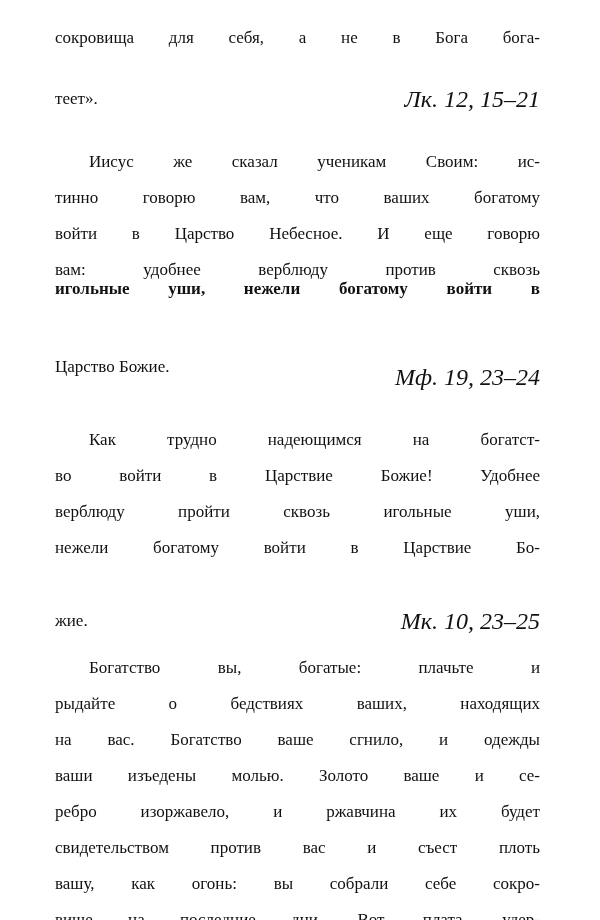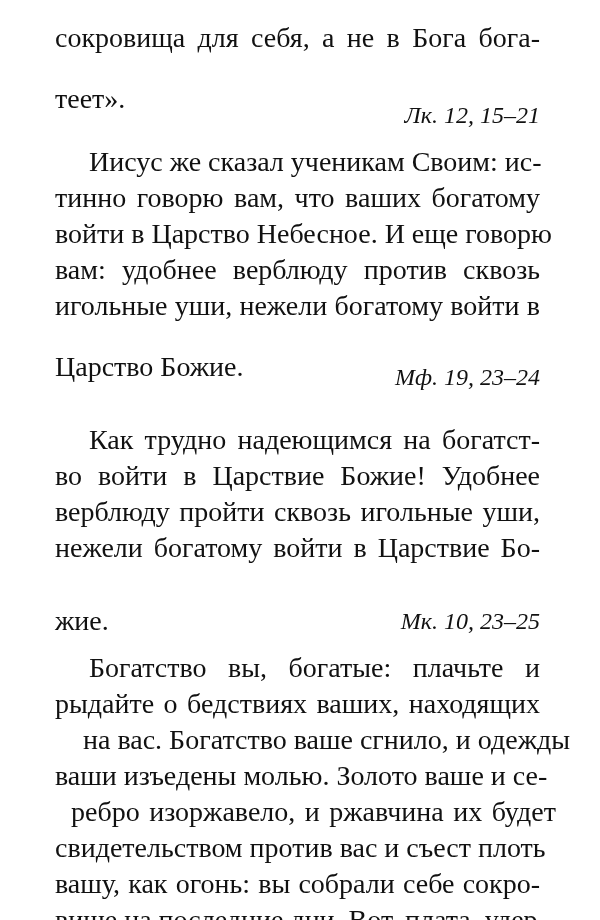--- a/index.html
+++ b/index.html
@@ -1,51 +1,51 @@
 <!DOCTYPE html>
 <html><head>
 <meta charset="utf-8">
 <style>
   html, body { margin:0; padding:0; background:#ffffff; }
   body { width:600px; height:920px; position:relative; overflow:hidden; color:#111; font-family:"Liberation Serif", serif; }
   .page { position:absolute; left:55px; top:0; width:485px; }
-  .line { position:absolute; left:0; width:485px; font-size:28px; line-height:32px; white-space:nowrap; text-align:justify; text-align-last:justify; }
+  .line { position:absolute; left:0; width:485px; font-size:17px; line-height:32px; white-space:nowrap; text-align:justify; text-align-last:justify; }
   .line.last { text-align-last:left;margin-top:25px; }
   .line.indent { padding-left:34px; box-sizing:border-box; }
   .ref { position:absolute; right:0; font-style:italic; font-size:24px; line-height:30px; white-space:nowrap; }
 </style>
 </head>
 <body>
 
 <div class="page">
 
   <div class="line" style="top:22px;">сокровища для себя, а не в Бога бога-</div>
   <div class="line last" style="top:58px;">теет».</div>
-  <div class="ref" style="top:100px;font-style:italic;">Лк. 12, 15–21</div>
+  <div class="ref" style="top:84px;font-style:italic;">Лк. 12, 15–21</div>
 
   <div class="line indent" style="top:146px;">Иисус же сказал ученикам Своим: ис-</div>
   <div class="line" style="top:182px;">тинно говорю вам, что ваших богатому</div>
   <div class="line" style="top:218px;">войти в Царство Небесное. И еще говорю</div>
   <div class="line" style="top:254px;">вам: удобнее верблюду против сквозь</div>
-  <div class="line" style="top:290px;">игольные уши, нежели богатому войти в</div>
+  <div class="line" style="top:273px;font-weight:bold;">игольные уши, нежели богатому войти в</div>
   <div class="line last" style="top:326px;">Царство Божие.</div>
   <div class="ref" style="top:362px;">Мф. 19, 23–24</div>
 
   <div class="line indent" style="top:424px;">Как трудно надеющимся на богатст-</div>
   <div class="line" style="top:460px;">во войти в Царствие Божие! Удобнее</div>
   <div class="line" style="top:496px;">верблюду пройти сквозь игольные уши,</div>
   <div class="line" style="top:532px;">нежели богатому войти в Царствие Бо-</div>
   <div class="line last" style="top:580px;">жие.</div>
   <div class="ref" style="top:606px;">Мк. 10, 23–25</div>
 
   <div class="line indent" style="top:652px;">Богатство вы, богатые: плачьте и</div>
   <div class="line" style="top:688px;">рыдайте о бедствиях ваших, находящих</div>
-  <div class="line" style="top:724px;margin-left:28px;">на вас. Богатство ваше сгнило, и одежды</div>
+  <div class="line" style="top:724px;">на вас. Богатство ваше сгнило, и одежды</div>
   <div class="line" style="top:760px;">ваши изъедены молью. Золото ваше и се-</div>
-  <div class="line" style="top:796px;margin-left:16px;">ребро изоржавело, и ржавчина их будет</div>
+  <div class="line" style="top:796px;">ребро изоржавело, и ржавчина их будет</div>
   <div class="line" style="top:832px;">свидетельством против вас и съест плоть</div>
   <div class="line" style="top:868px;">вашу, как огонь: вы собрали себе сокро-</div>
   <div class="line" style="top:904px;">вище на последние дни. Вот, плата, удер-</div>
 </div>
 
 <style>
   
 </style>
 
 </body></html>

